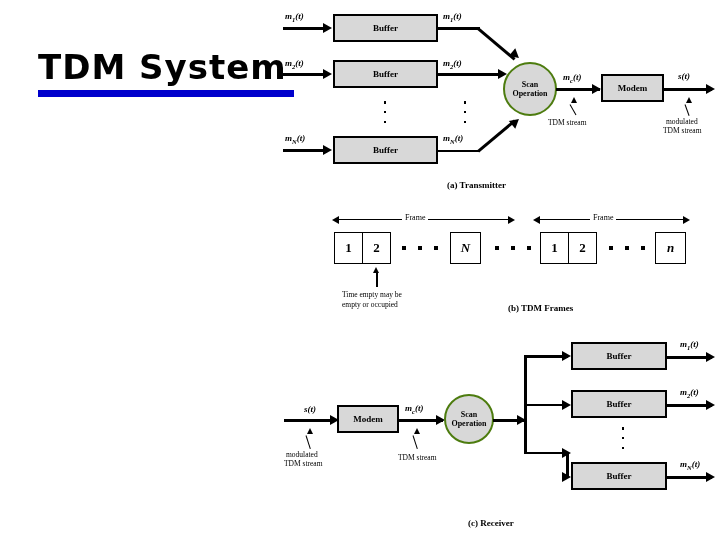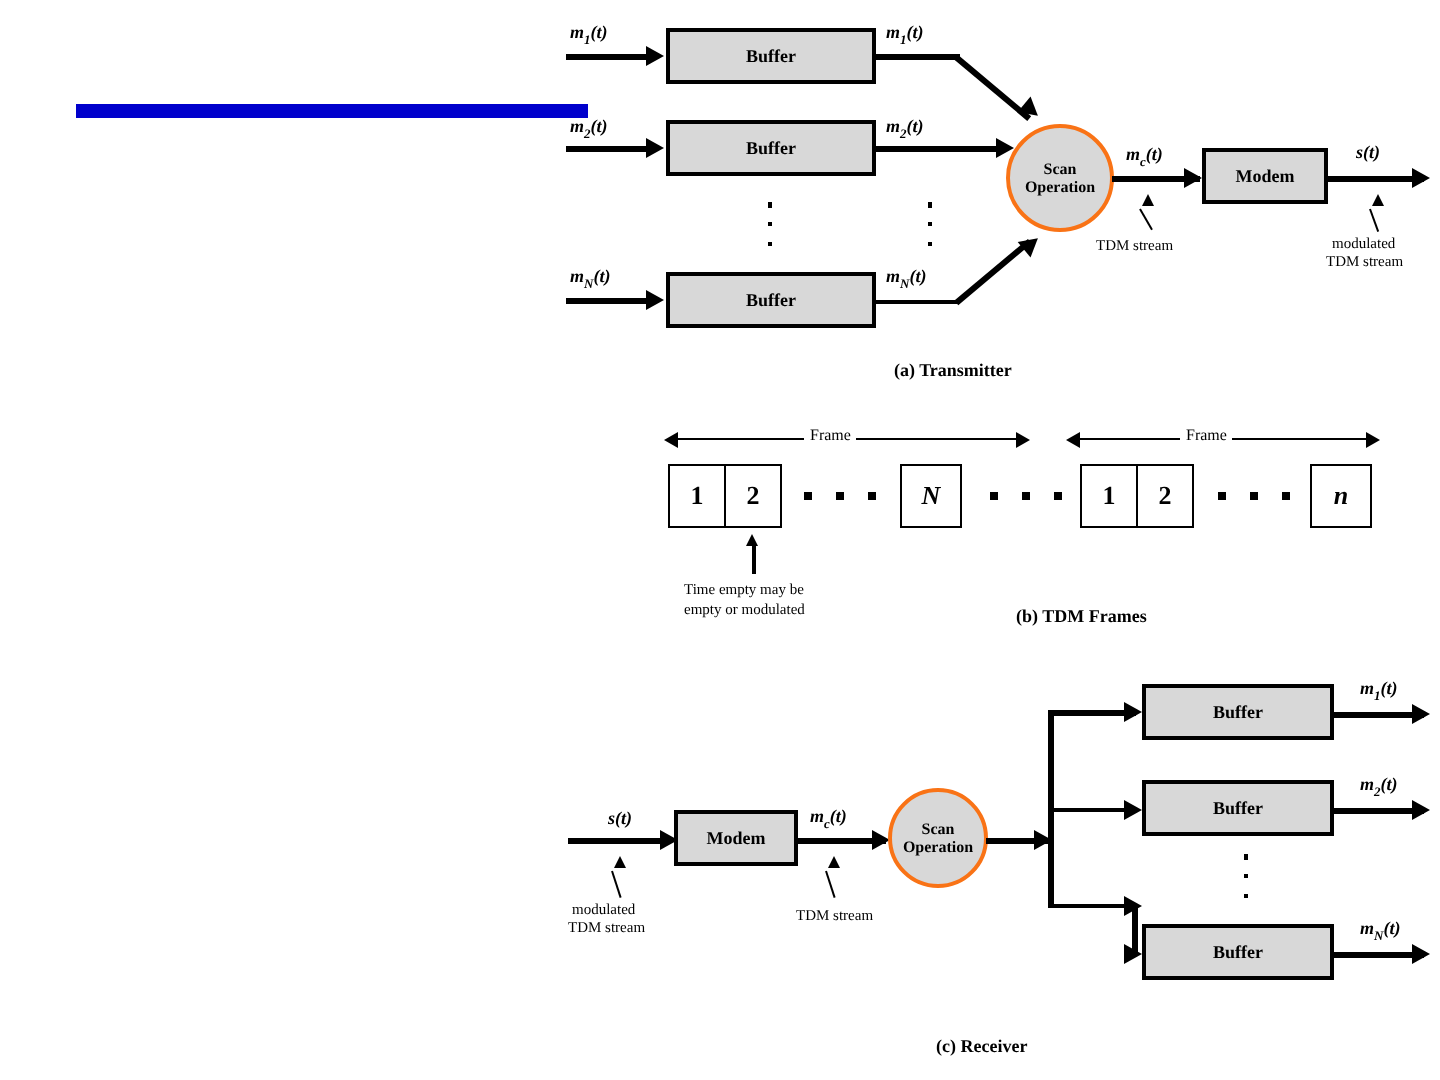--- a/index.html
+++ b/index.html
@@ -68,21 +68,21 @@
     justify-content: center;
     font-family: "Liberation Serif", serif;
     font-weight: bold;
     font-size: 13px;
   }
   .framebox.ital { font-style: italic; }
 
   .circle {
     position: absolute;
     background: #d8d8d8;
-    border: 2px solid #f97316;
+    border: 2px solid #4d7c0f;
     border-radius: 50%;
     box-sizing: border-box;
     display: flex;
     flex-direction: column;
     align-items: center;
     justify-content: center;
     font-family: "Liberation Serif", serif;
     font-weight: bold;
     font-size: 8px;
     line-height: 9px;
@@ -202,20 +202,21 @@
     width: 4px; height: 4px;
     background: #000;
   }
 </style>
 </head>
 <body>
 
 <div class="slide">
 
   <div id="title-block">
+    <div id="title-text">TDM System</div>
     <div id="title-rule"></div>
   </div>
 
   <div>
 
     <div class="lbl" style="left:285px; top:11px;">
       <span>m</span><sub>1</sub><span>(t)</span>
     </div>
     <div class="hline" style="left:283px; top:27px; width:42px;"></div>
     <div class="arrow-r" style="left:323px; top:23px;"></div>
@@ -345,21 +346,21 @@
         <i></i>
         <i></i>
     </div>
     <div class="framebox ital" style="left:655px; top:232px; width:31px; height:32px;">
       <span>n</span>
     </div>
 
     <div class="arrow-u" style="left:373px; top:267px;"></div>
     <div class="vline thin" style="left:376px; top:273px; height:14px;"></div>
     <div class="note" style="left:342px; top:290px;">Time empty may be</div>
-    <div class="note" style="left:342px; top:300px;">empty or modulated</div>
+    <div class="note" style="left:342px; top:300px;">empty or occupied</div>
 
     <div class="caption" style="left:472px; top:303px;padding-left:36px;">(b) TDM Frames</div>
   </div>
 
   <div>
 
     <div class="lbl" style="left:304px; top:404px;">
       <span>s</span><sub></sub><span>(t)</span>
     </div>
     <div class="hline" style="left:284px; top:419px; width:50px;"></div>

